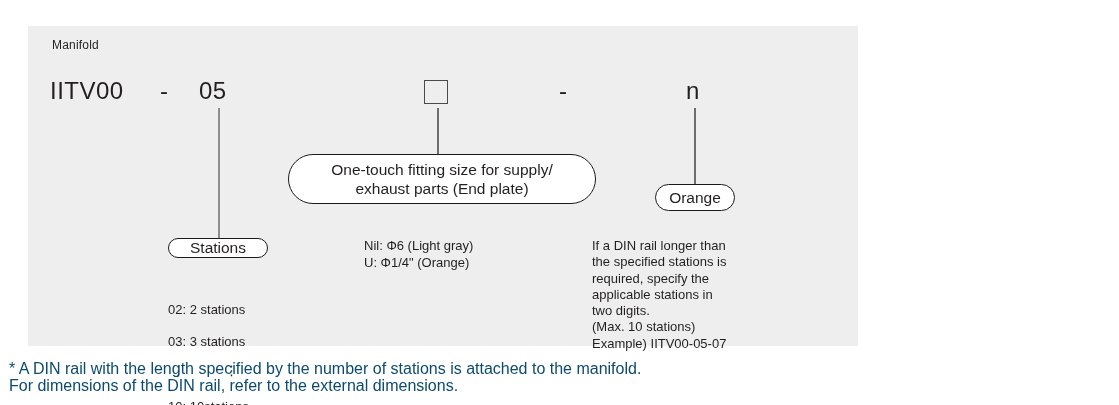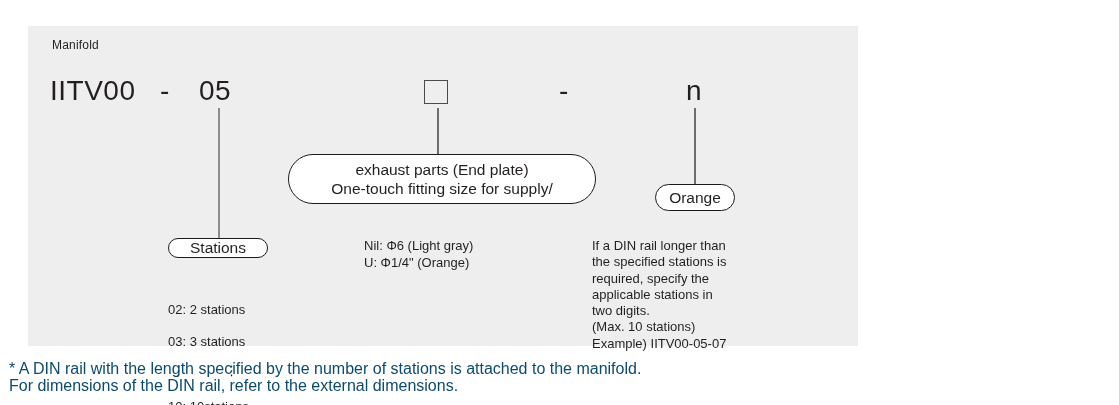--- a/index.html
+++ b/index.html
@@ -31,21 +31,21 @@
     position: absolute;
     left: 52px;
     top: 38px;
     font-size: 12px;
     letter-spacing: 0.2px;
   }
 
   .code-cell {
     position: absolute;
     top: 74px;
-    font-size: 28px;
+    font-size: 24px;
     letter-spacing: 0.5px;
     line-height: 34px;
     white-space: nowrap;
     text-align: right;
   }
   #code-prefix { left: 50px; }
   #code-dash1  { left: 160px; }
   #code-stations { left: 199px; }
   #code-dash2  { left: 559px; }
   #code-option { left: 686px; }
@@ -178,22 +178,22 @@
 <div id="code-fitting"></div>
 <div class="code-cell" id="code-dash2">-</div>
 <div class="code-cell" id="code-option">n</div>
 
 <div class="leader" id="leader-stations"></div>
 <div class="leader" id="leader-fitting"></div>
 <div class="leader" id="leader-option"></div>
 
 <div class="pill" id="pill-fitting">
   <div>
+    <span class="pill-text">One-touch fitting size for supply/</span>
     <span class="pill-text">exhaust parts (End plate)</span>
-    <span class="pill-text">One-touch fitting size for supply/</span>
   </div>
 </div>
 <div class="desc" id="fitting-options">Nil: Φ6 (Light gray)
 U: Φ1/4" (Orange)</div>
 
 <div class="pill" id="pill-stations">Stations</div>
 <div class="desc" id="stations-list">
   <span class="row">02: 2 stations</span>
   <span class="row">03: 3 stations</span>
   <span id="stations-dots">

